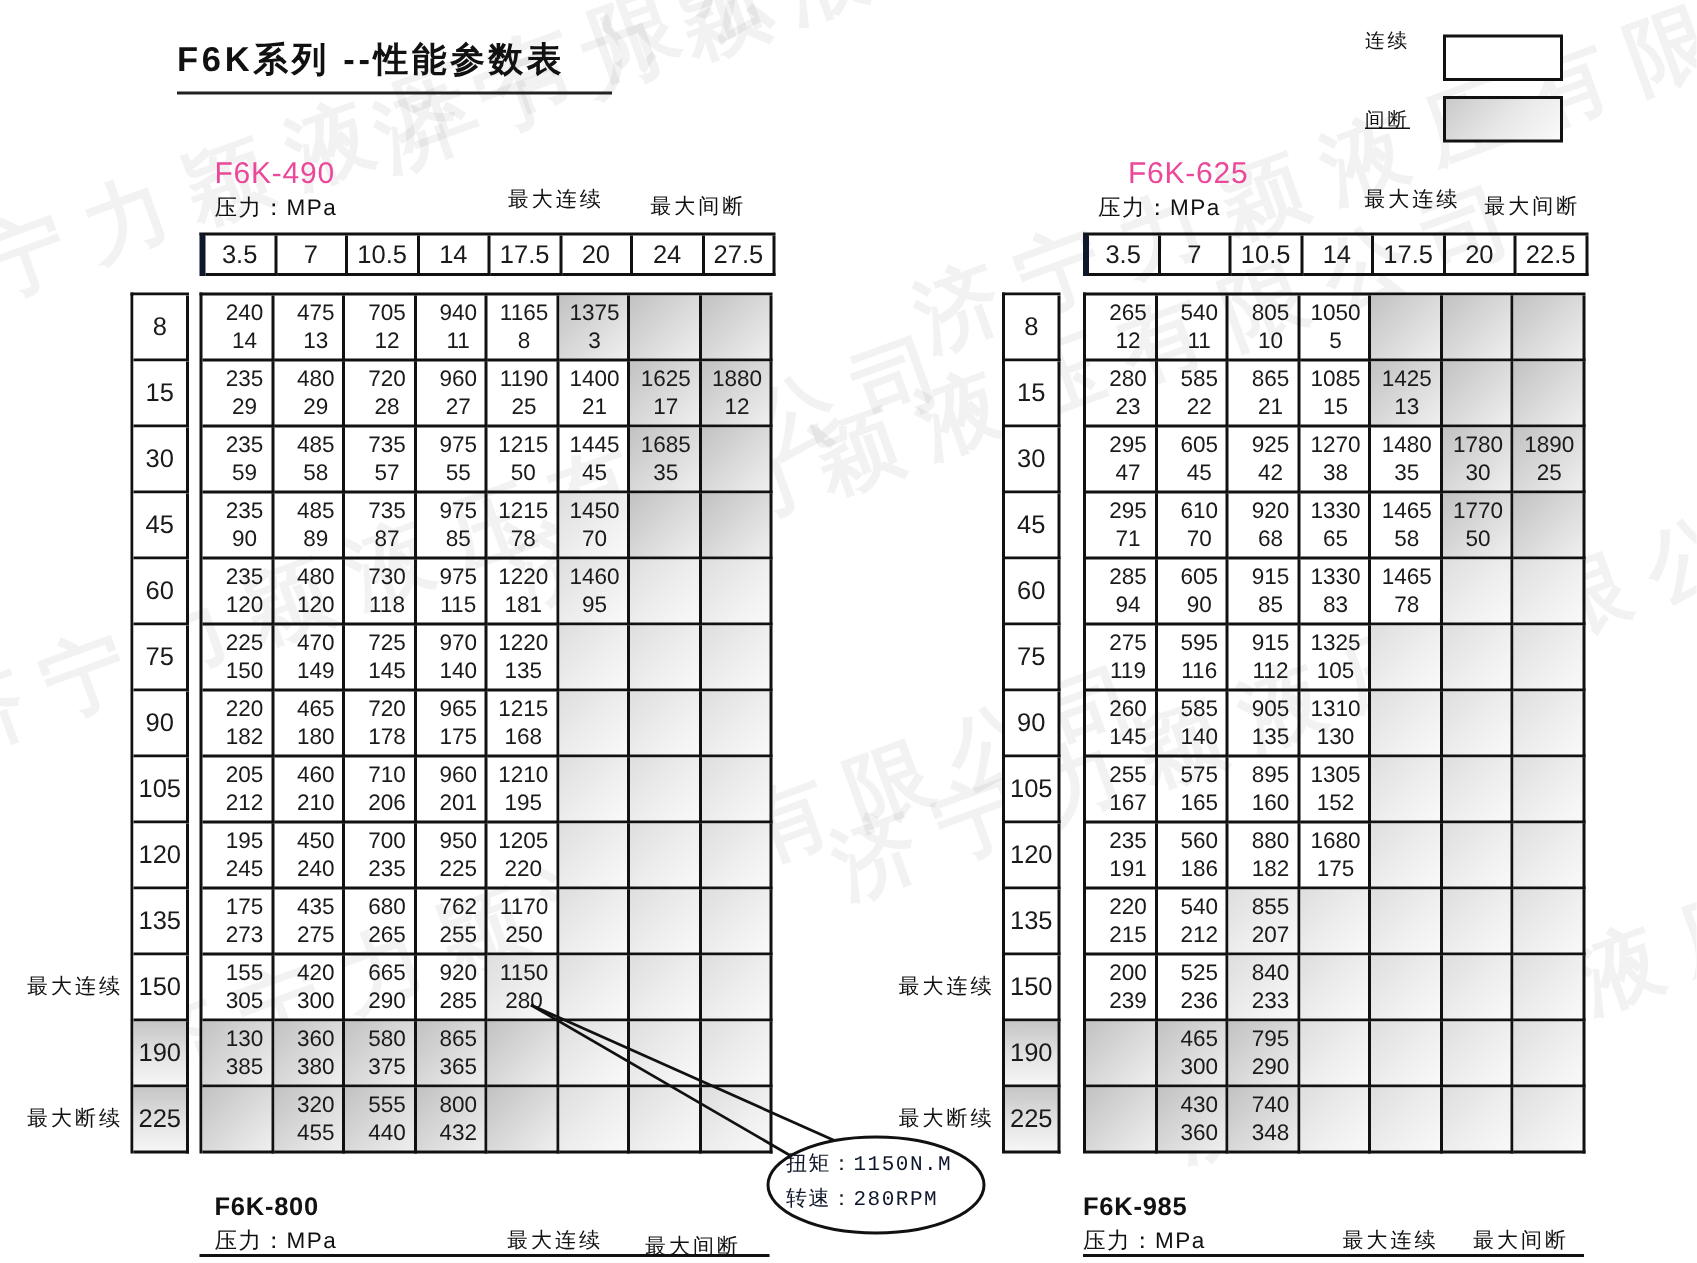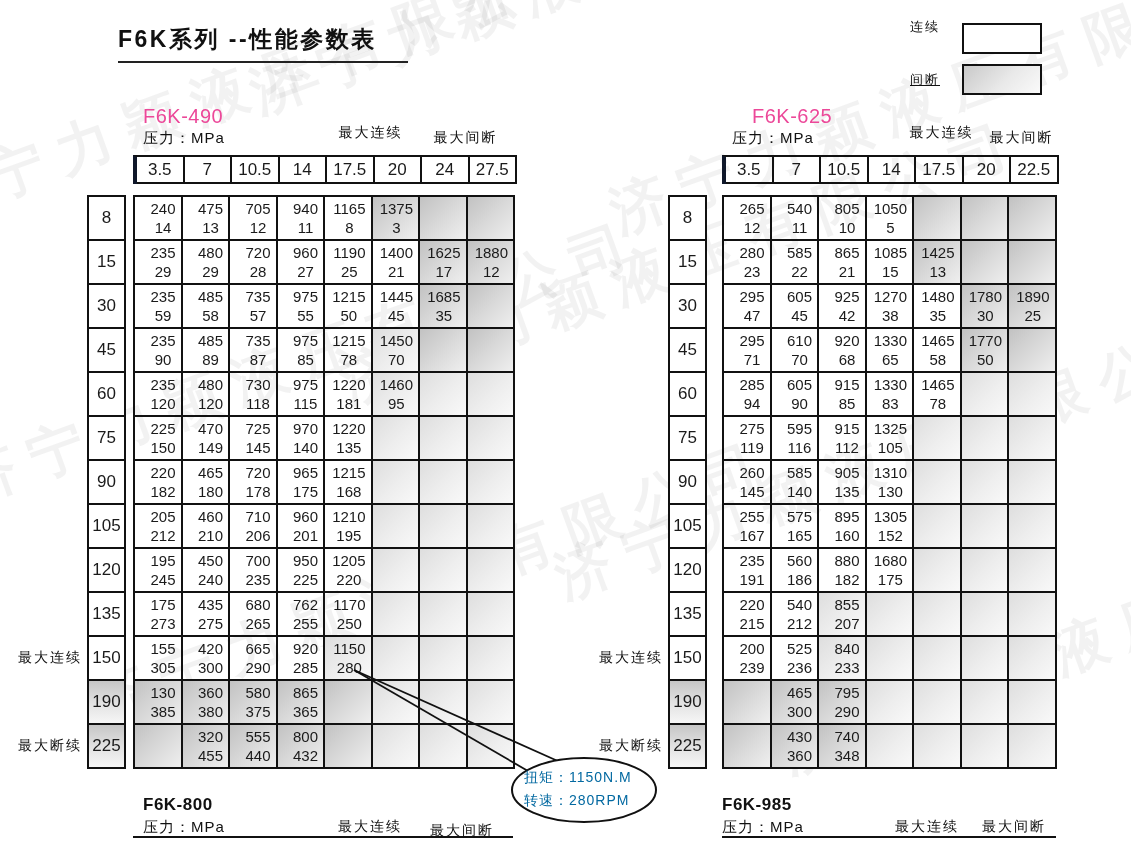--- a/index.html
+++ b/index.html
@@ -59,21 +59,21 @@
 
   
   .bt-name{position:absolute;font-size:17px;font-weight:600;letter-spacing:0.5px;color:#111;}
   .bt-sub{position:absolute;font-size:15px;letter-spacing:1px;color:#111;}
   .bt-zone{position:absolute;font-size:14px;letter-spacing:2px;color:#111;}
   .bt-line{position:absolute;height:2px;background:#111;}
 
   
   .callout-svg{position:absolute;inset:0;z-index:2;pointer-events:none;}
   .callout-text{position:absolute;left:524px;top:766px;width:130px;z-index:3;
-                font-size:14px;letter-spacing:1px;line-height:23px;color:#0369a1;white-space:nowrap;}
+                font-size:14px;letter-spacing:1px;line-height:23px;color:#0f172a;white-space:nowrap;font-family:Liberation Mono, monospace;}
 </style>
 </head>
 <body>
 
 <div class="page">
 
   <div class="wm-layer" id="wm-layer">
       <div class="wm" style="left: -90px; top: 170px;">济宁力颖液压有限公司</div>
       <div class="wm" style="left: 240px; top: 60px;">济宁力颖液压有限公司</div>
       <div class="wm" style="left: -50px; top: 450px;">济宁力颖液压有限公司</div>

